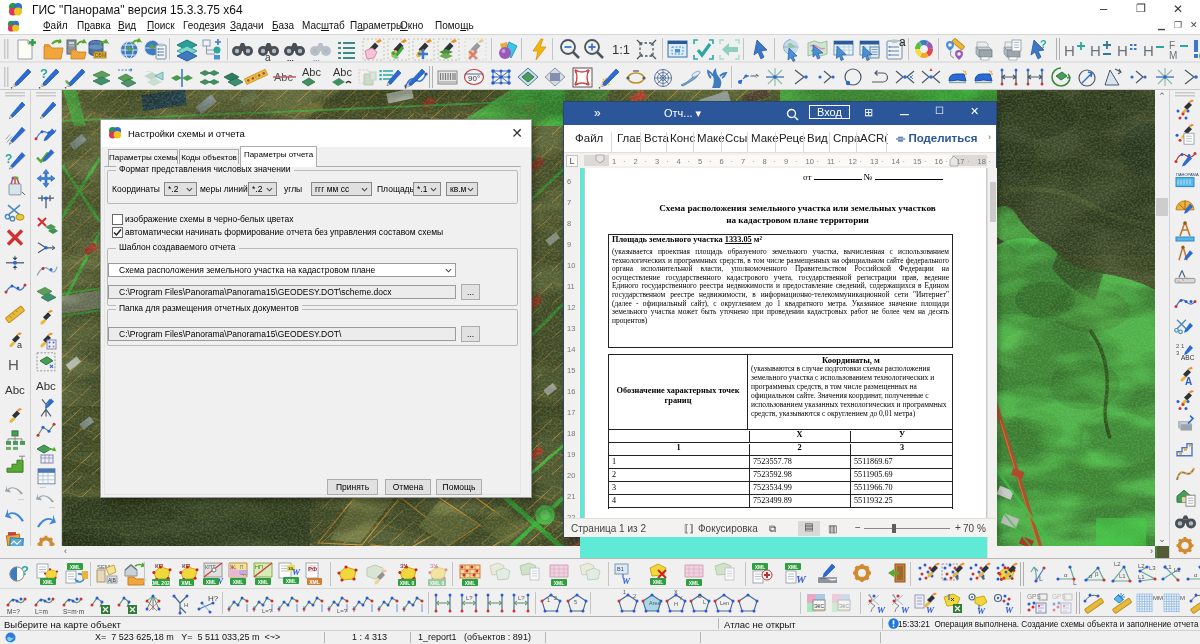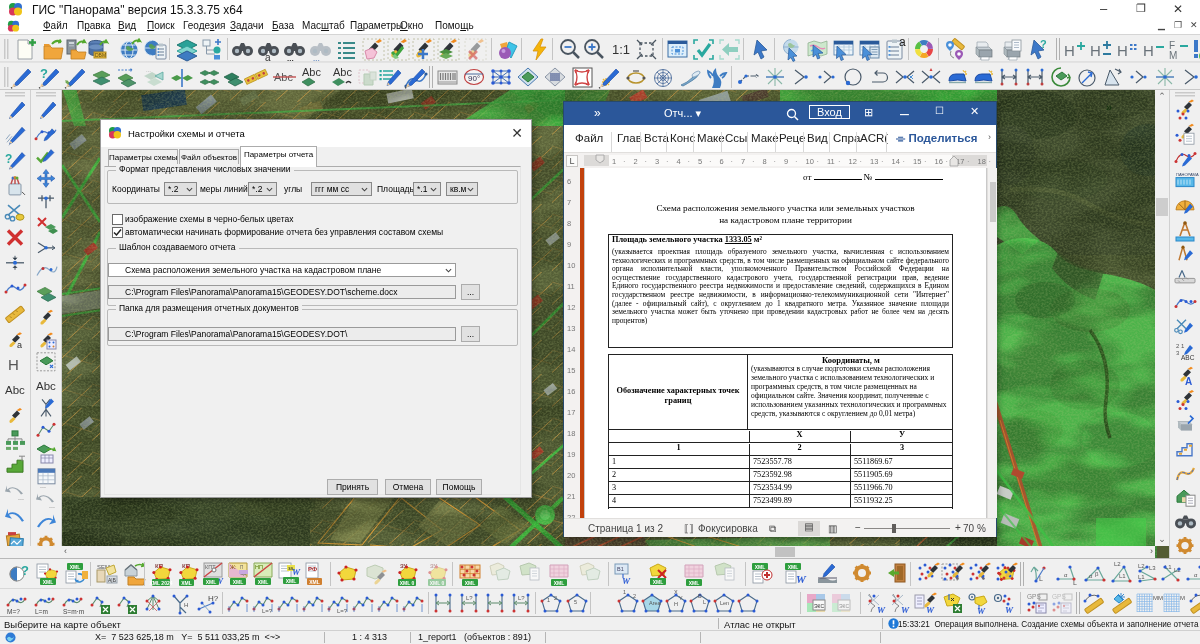--- a/index.html
+++ b/index.html
@@ -34,31 +34,31 @@
 #dlg .x{position:absolute;right:8px;top:5px;font-size:14px;color:#333}
 .tab{position:absolute;top:29px;height:18px;background:#f0f0f0;border:1px solid #acacac;border-bottom:none;padding:3px 0 0 0;font-size:8px;text-align:center;white-space:nowrap;overflow:hidden}
 .tab.on{background:#fff;top:26px;height:21px;z-index:2}
 #dlg .body{position:absolute;left:3px;top:46px;width:417px;height:329px;background:#f0f0f0;border:1px solid #e5e5e5;border-top:1px solid #acacac}
 .grp{position:absolute;border:1px solid #b9b9b9;border-radius:2px}
 .grp .gl{position:absolute;left:8px;top:-7px;background:#f0f0f0;padding:0 3px}
 .cmb{position:absolute;height:14px;background:#e0e0e0;border:1px solid #888;font-size:8.5px;padding:0px 3px;line-height:12px}
 .cmb .ar{position:absolute;right:3px;top:3px;width:7px;height:7px}
 .lbl{position:absolute;font-size:8.5px}
 .cb{position:absolute;width:11px;height:11px;background:#fff;border:1px solid #6a6a6a}
-.fld{position:absolute;height:14px;background:#ececec;border:1px solid #9a9a9a;font-size:8.5px;line-height:13px;padding:0 16px;white-space:nowrap;overflow:hidden}
+.fld{position:absolute;height:14px;background:#ececec;border:1px solid #9a9a9a;font-size:8.5px;line-height:13px;padding:0 10px;white-space:nowrap;overflow:hidden}
 .btn{position:absolute;height:16px;background:#e1e1e1;border:1px solid #acacac;font-size:8.5px;text-align:center;line-height:14px}
 
 #word{left:563px;top:101px;width:434px;height:436px;background:#fff;z-index:40;border:1px solid #27496b;box-shadow:2px 3px 6px rgba(0,0,0,.3)}
 #wcap{position:absolute;left:0;top:0;width:100%;height:23px;background:#2b579a;color:#fff}
 #wtabs{position:absolute;left:0;top:23px;width:100%;height:28px;background:#fff;font-size:11.5px;color:#222;border-bottom:1px solid #e1dfdd}
 #wtabs span{position:absolute;top:7px}
 .wtsep{position:absolute;top:4px;width:1px;height:20px;background:#d8d8d8}
 #wruler{position:absolute;left:0;top:51px;width:100%;height:15px;background:#f3f1f0;font-size:8px;color:#666}
 #wvruler{position:absolute;left:0;top:66px;width:16px;height:350px;background:#f3f1f0;font-size:8px;color:#666}
-#wdoc{position:absolute;left:16px;top:66px;width:417px;height:350px;background:#c2410c}
+#wdoc{position:absolute;left:16px;top:66px;width:417px;height:390px;background:#5eead4}
 #wpage{position:absolute;left:4px;top:0px;width:403px;height:350px;background:#fff;border-left:1px solid #c9c9c9;border-right:1px solid #c9c9c9;font-family:"Liberation Serif",serif;color:#000}
 #wstatus{position:absolute;left:0;top:416px;width:100%;height:19px;background:#f3f2f1;border-top:1px solid #e1dfdd;font-size:10px;color:#444}
 .drow{position:absolute;left:0;width:345px;height:13px;border-top:1px solid #222;font-size:8.2px}
 .drow i{font-style:normal;position:absolute;left:3px;top:2px}
 .drow b{font-weight:normal;position:absolute;left:144px;top:2px}
 .drow b::before,.drow u::before{content:"";position:absolute;left:-4px;top:-2px;height:13px;border-left:1px solid #222}
 .drow u{text-decoration:none;position:absolute;left:245px;top:2px}
 .rnum{position:absolute;font-size:7.5px;color:#777}
 
 </style></head>
@@ -2051,21 +2051,21 @@
   <svg class="abs" style="left:7px;top:6px" width="14" height="13" viewBox="0 0 15 14">
         <circle cx="5" cy="5" r="4" fill="#1f9d46"></circle>
         <circle cx="10" cy="5" r="4" fill="#2f6fd0"></circle>
         <circle cx="5" cy="9.5" r="4" fill="#d8365a"></circle>
         <circle cx="10" cy="9.5" r="4" fill="#f0c419"></circle>
       </svg>
   <span class="tx">Настройки схемы и отчета</span>
   <span class="x">✕</span>
  </div>
  <div class="tab" style="left:7px;width:70px">Параметры схемы</div>
- <div class="tab" style="left:78px;width:60px">Файл объектов</div>
+ <div class="tab" style="left:78px;width:60px">Коды объектов</div>
  <div class="tab on" style="left:139px;width:77px">Параметры отчета</div>
  <div class="body"></div>
  <div class="grp" style="left:6px;top:50px;width:411px;height:34px">
       <span class="gl">Формат представления числовых значений</span>
     </div>
  <span class="lbl" style="left:11px;top:64px">Координаты</span>
  <div class="cmb" style="left:63px;top:62px;width:33px">*.2<svg class="ar" viewBox="0 0 8 8">
         <path d="M1 2.5 L4 5.5 L7 2.5" fill="none" stroke="#444" stroke-width="1.2"></path>
       </svg></div>
  <span class="lbl" style="left:99px;top:64px">меры линий</span>
@@ -2217,21 +2217,21 @@
         <span class="rnum" style="left:3px;top:324px">21</span>
         <span class="rnum" style="left:3px;top:345px">22</span>
       </div>
     </div>
  <div id="wdoc">
       <div style="position:absolute;right:0;top:0;width:10px;height:100%;background:#f2f1f0;border-left:1px solid #e1dfdd">
         <div style="position:absolute;left:2px;top:14px;width:6px;height:40px;background:#cccbca"></div>
       </div>
       <div id="wpage">
   <div style="position:absolute;left:218px;top:4px;font-size:9px">от <span style="display:inline-block;width:48px;border-bottom:1px solid #000"></span> № <span style="display:inline-block;width:68px;border-bottom:1px solid #000"></span></div>
-  <div style="position:absolute;left:0;top:35px;width:100%;text-align:center;font-weight:normal;font-size:9.2px;line-height:11.5px">Схема расположения земельного участка или земельных участков<br>на кадастровом плане территории</div>
+  <div style="position:absolute;left:12px;top:35px;width:100%;text-align:center;font-weight:bold;font-size:9.2px;line-height:11.5px">Схема расположения земельного участка или земельных участков<br>на кадастровом плане территории</div>
   <div id="tbl1" style="position:absolute;left:23px;top:66px;width:345px;height:114px;border:1.5px solid #222;font-size:7.4px;line-height:8.6px;overflow:hidden">
    <div style="height:12px;padding:1px 3px 0 3px;font-weight:bold;font-size:8.3px">Площадь земельного участка <span style="text-decoration:underline">1333.05</span> м²</div>
    <div style="padding:1px 3px 0 3px;text-align:justify">(указывается проектная площадь образуемого земельного участка, вычисленная с использованием технологических и программных средств, в том числе размещенных на официальном сайте федерального органа исполнительной власти, уполномоченного Правительством Российской Федерации на осуществление государственного кадастрового учета, государственной регистрации прав, ведение Единого государственного реестра недвижимости и предоставление сведений, содержащихся в Едином государственном реестре недвижимости, в информационно-телекоммуникационной сети "Интернет" (далее - официальный сайт), с округлением до 1 квадратного метра. Указанное значение площади земельного участка может быть уточнено при проведении кадастровых работ не более чем на десять процентов)</div>
   </div>
   <div id="tbl2" style="position:absolute;left:23px;top:186px;width:345px;height:155px;border:1.5px solid #222;border-bottom:none;font-size:7.5px;line-height:8.9px;overflow:hidden">
    <div style="position:absolute;left:0;top:0;width:139px;height:74px;border-right:1px solid #222;text-align:center;font-weight:bold;font-size:8.3px;line-height:9.5px">
             <div style="margin-top:31px">Обозначение характерных точек<br>границ</div>
           </div>
    <div style="position:absolute;left:140px;top:0;width:204px;height:74px;padding:0 2px"><div style="text-align:center;font-weight:bold;font-size:8.5px;line-height:10px">Координаты, м</div>(указываются в случае подготовки схемы расположения земельного участка с использованием технологических и программных средств, в том числе размещенных на официальном сайте. Значения координат, полученные с использованием указанных технологических и программных средств, указываются с округлением до 0,01 метра)</div>
    <div style="position:absolute;left:0;top:74px;width:345px;height:13px;border-top:1px solid #222">
@@ -2261,21 +2261,21 @@
    <div class="drow" style="top:139px">
             <i>4</i>
             <b>7523499.89</b>
             <u>5511932.25</u>
           </div>
    <div style="position:absolute;left:0;top:152px;width:345px;height:0;border-top:1px solid #222"></div>
   </div>
  </div>
     </div>
  <div id="wstatus">
-  <span class="abs" style="left:24px;top:4px">Страница 1 из 2</span>
+  <span class="abs" style="left:7px;top:4px">Страница 1 из 2</span>
   <span class="abs" style="left:120px;top:4px">⟦⟧</span>
   <span class="abs" style="left:134px;top:4px">Фокусировка</span>
   <span class="abs" style="left:205px;top:4px">⧉</span>
   <span class="abs" style="left:234px;top:2px;width:22px;height:15px;background:#dbd9d7;text-align:center">▤</span>
   <span class="abs" style="left:264px;top:4px">▥</span>
   <span class="abs" style="left:291px;top:3px">−</span>
   <span class="abs" style="left:300px;top:9px;width:86px;height:1px;background:#8a8886"></span>
   <span class="abs" style="left:328px;top:5px;width:4px;height:9px;background:#605e5c"></span>
   <span class="abs" style="left:391px;top:3px">+</span>
   <span class="abs" style="left:399px;top:4px">70 %</span>

